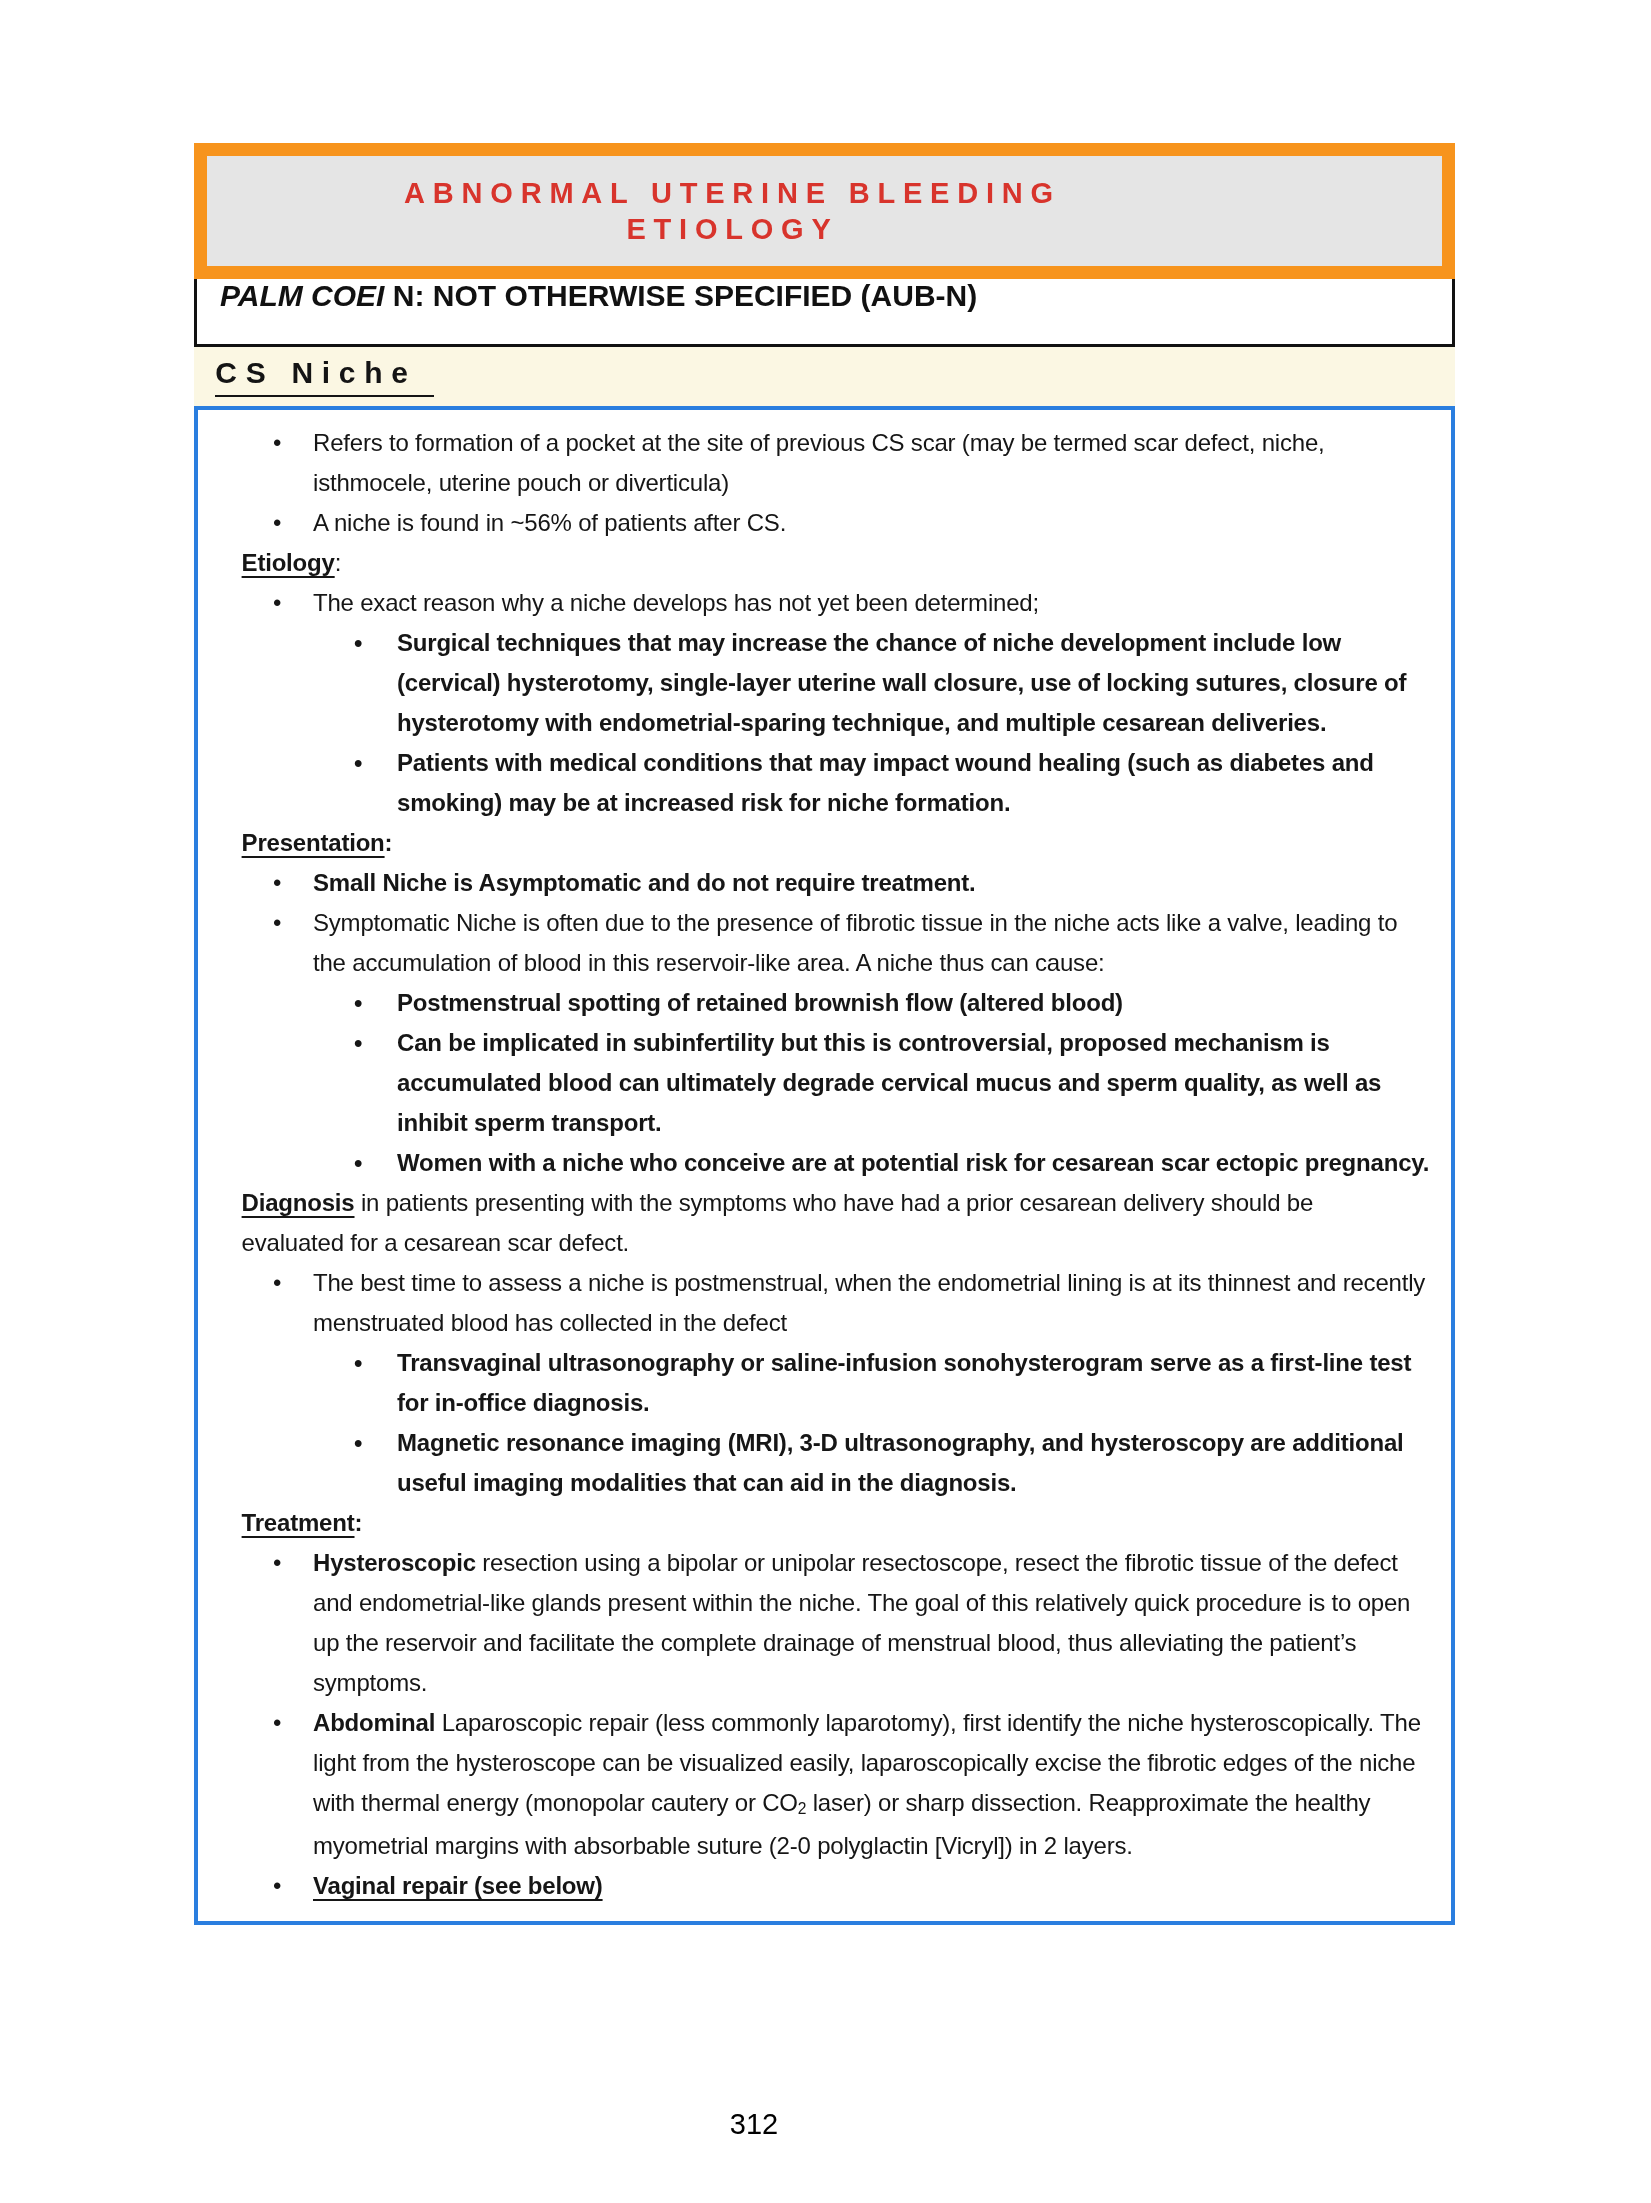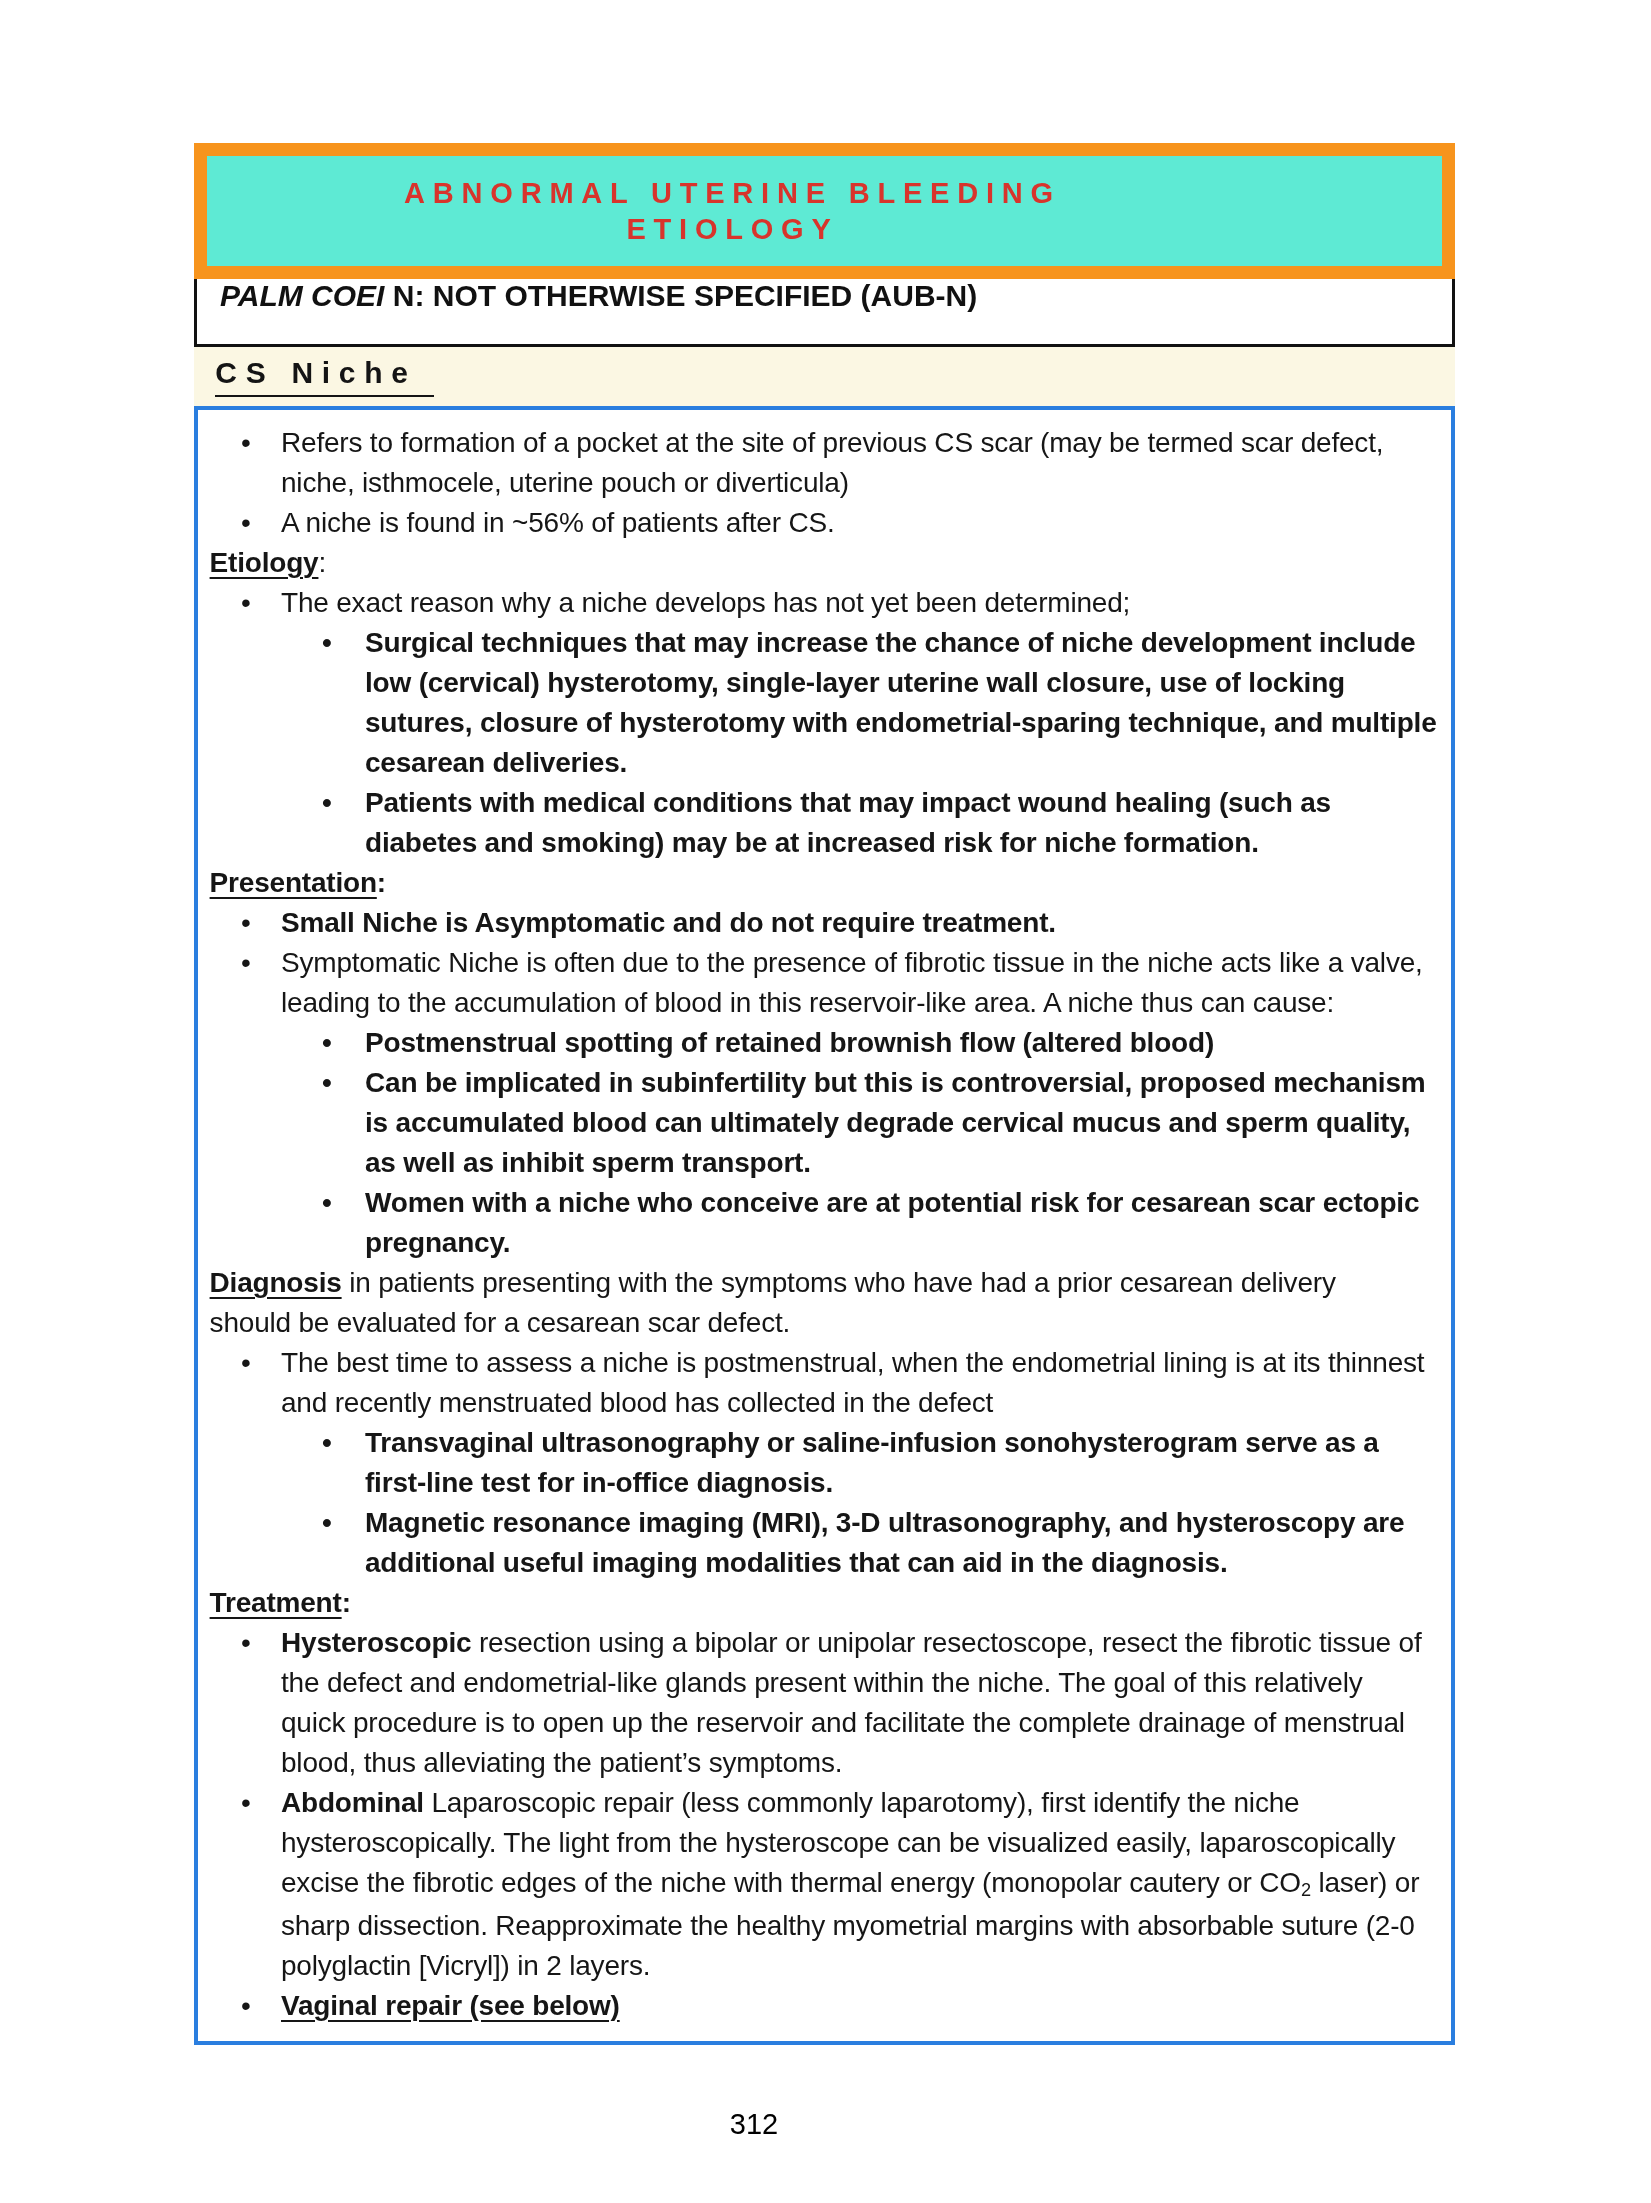--- a/index.html
+++ b/index.html
@@ -15,21 +15,21 @@
     width:1652px;height:2204px;position:relative;
     font-family:"Liberation Sans","DejaVu Sans",sans-serif;
     color:var(--ink);
   }
   .column{position:absolute;left:194px;top:0;width:1261px;}
 
   
   .header-box{
     margin-top:143px;height:136px;
     border:13.6px solid var(--orange-border);
-    background:#5eead4;
+    background:#e5e5e5;
     display:flex;flex-direction:column;justify-content:center;
     padding-right:184px;
   }
   .header-box .t-line{
     text-align:center;color:var(--red-title);
     font-weight:bold;font-size:29px;line-height:36px;letter-spacing:7.8px;
   }
 
   
   .subtitle-bar{
@@ -49,21 +49,21 @@
     font-weight:bold;font-size:30px;letter-spacing:8.7px;color:#141414;
     border-bottom:2.9px solid #141414;padding:0 17.5px 4.9px 0;
   }
 
   
   .content-box{
     border:4.9px solid var(--blue-border);
     background:#ffffff;
     padding:12.6px 0 15.5px 0;
   }
-  .content-list{font-size:28px;line-height:40px;letter-spacing:-0.2px;}
+  .content-list{font-size:24px;line-height:40px;letter-spacing:-0.2px;margin-left:32px;}
   .content-list .b1{position:relative;padding-left:83px;padding-right:23px;}
   .content-list .b1::before{content:"\2022";position:absolute;left:43px;top:0;}
   .content-list .b2{position:relative;padding-left:167px;padding-right:3.9px;font-weight:bold;}
   .content-list .b2::before{content:"\2022";position:absolute;left:124px;top:0;}
   .content-list .flush{padding-left:11.6px;padding-right:53px;}
   .bold{font-weight:bold;}
   .ul{text-decoration:underline;text-decoration-thickness:2.4px;text-underline-offset:4.9px;}
   .sub{font-size:0.65em;vertical-align:baseline;position:relative;top:0.25em;}
 
   

